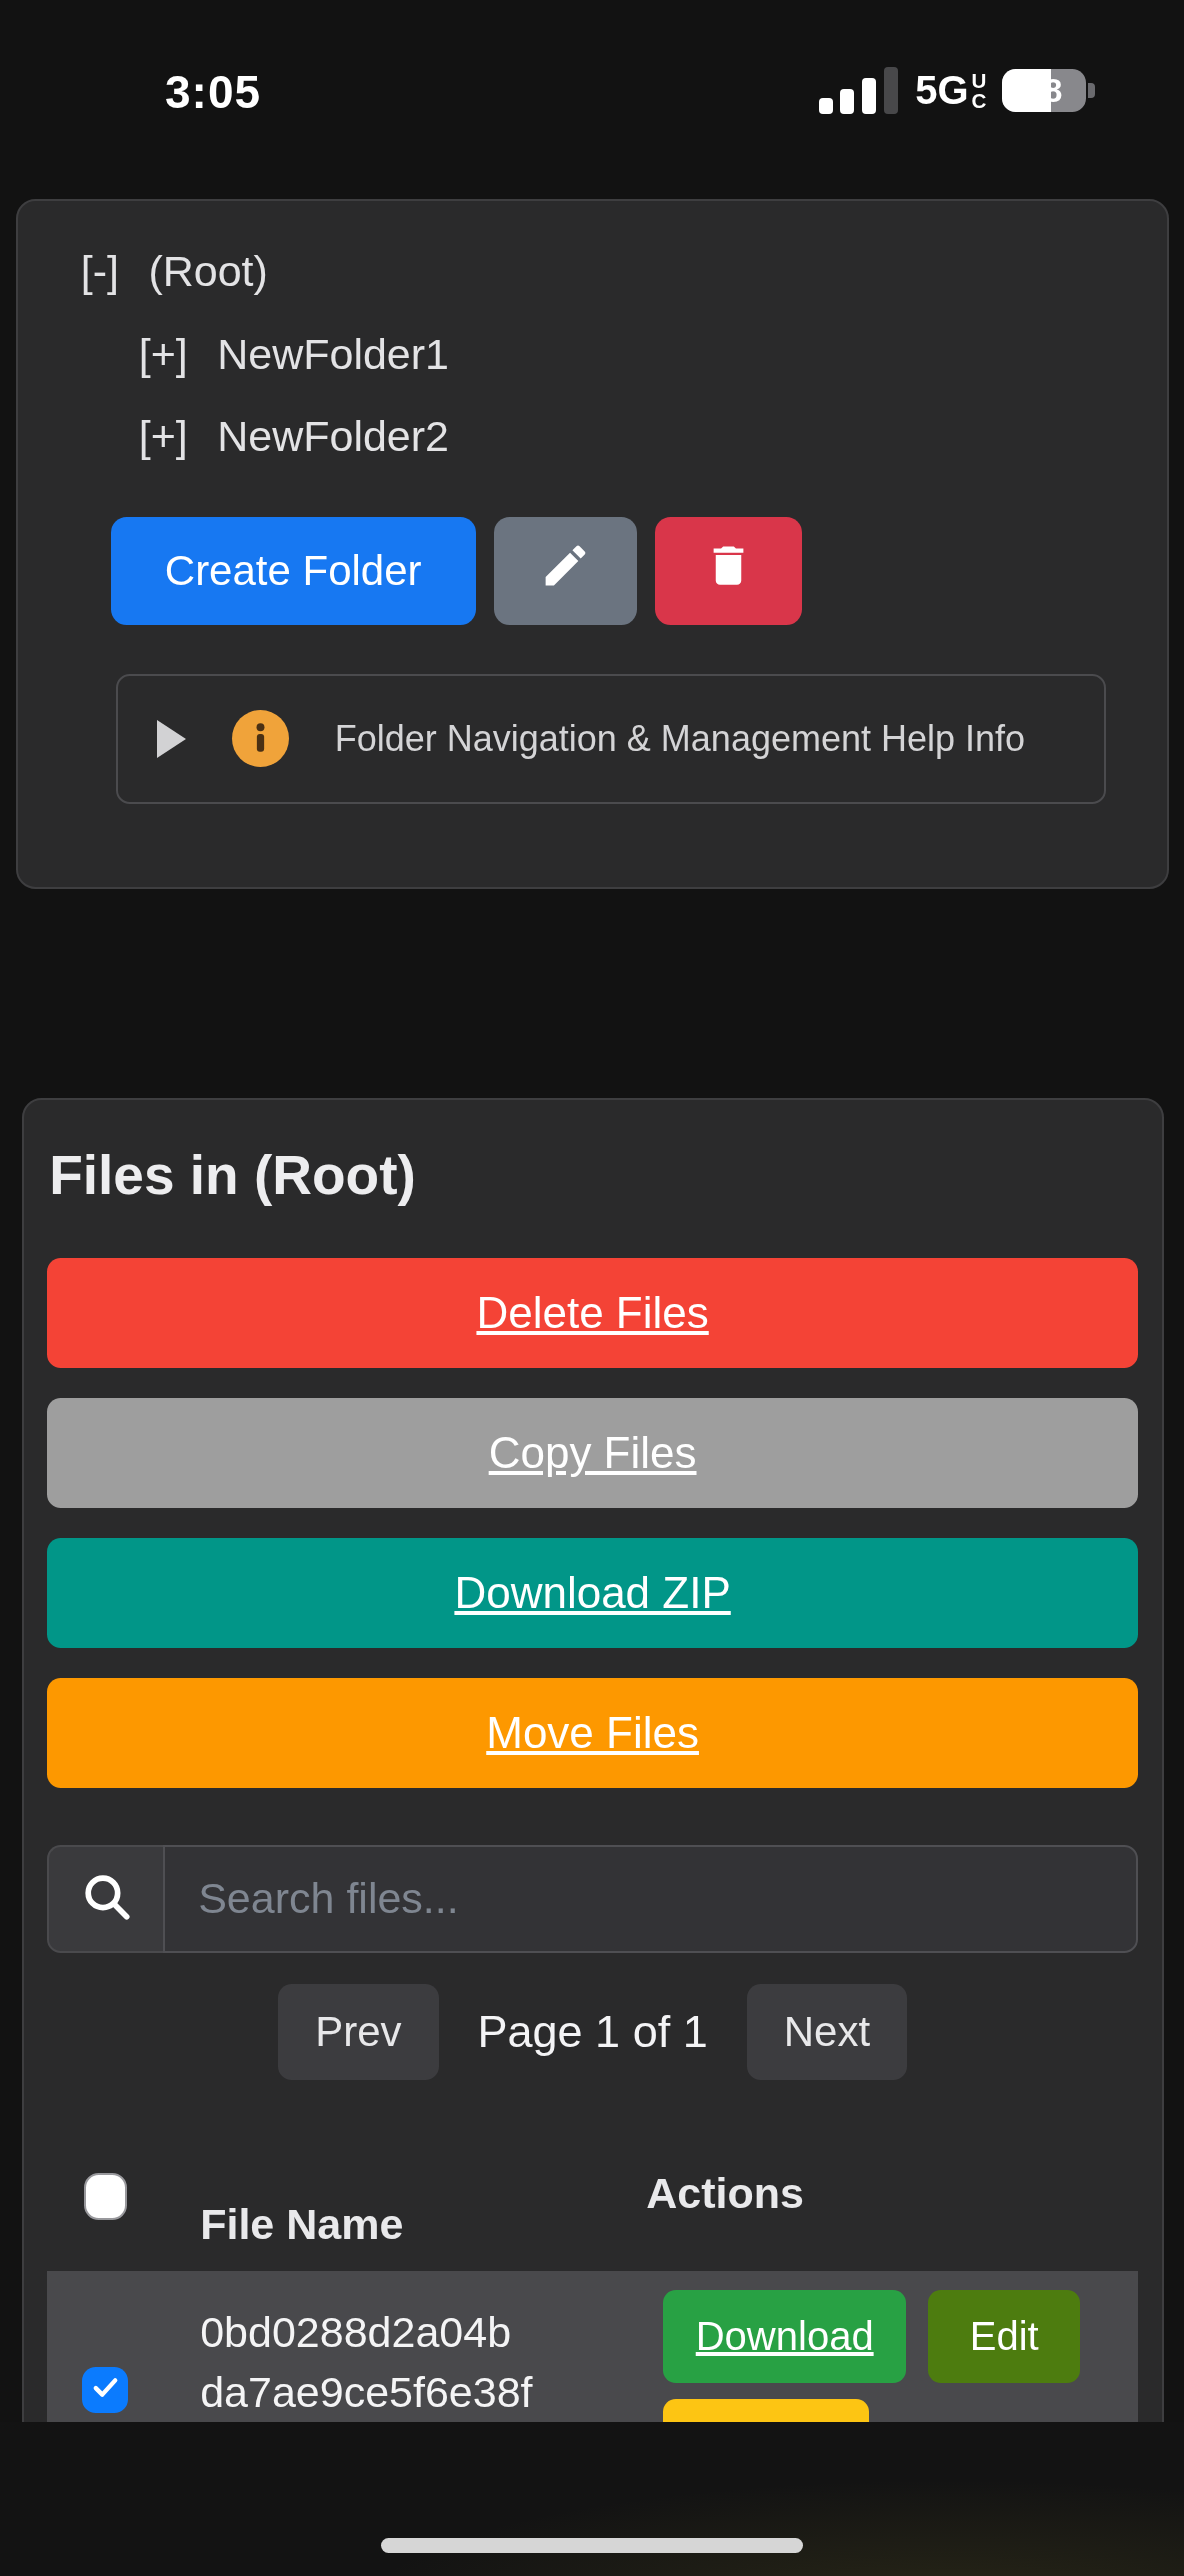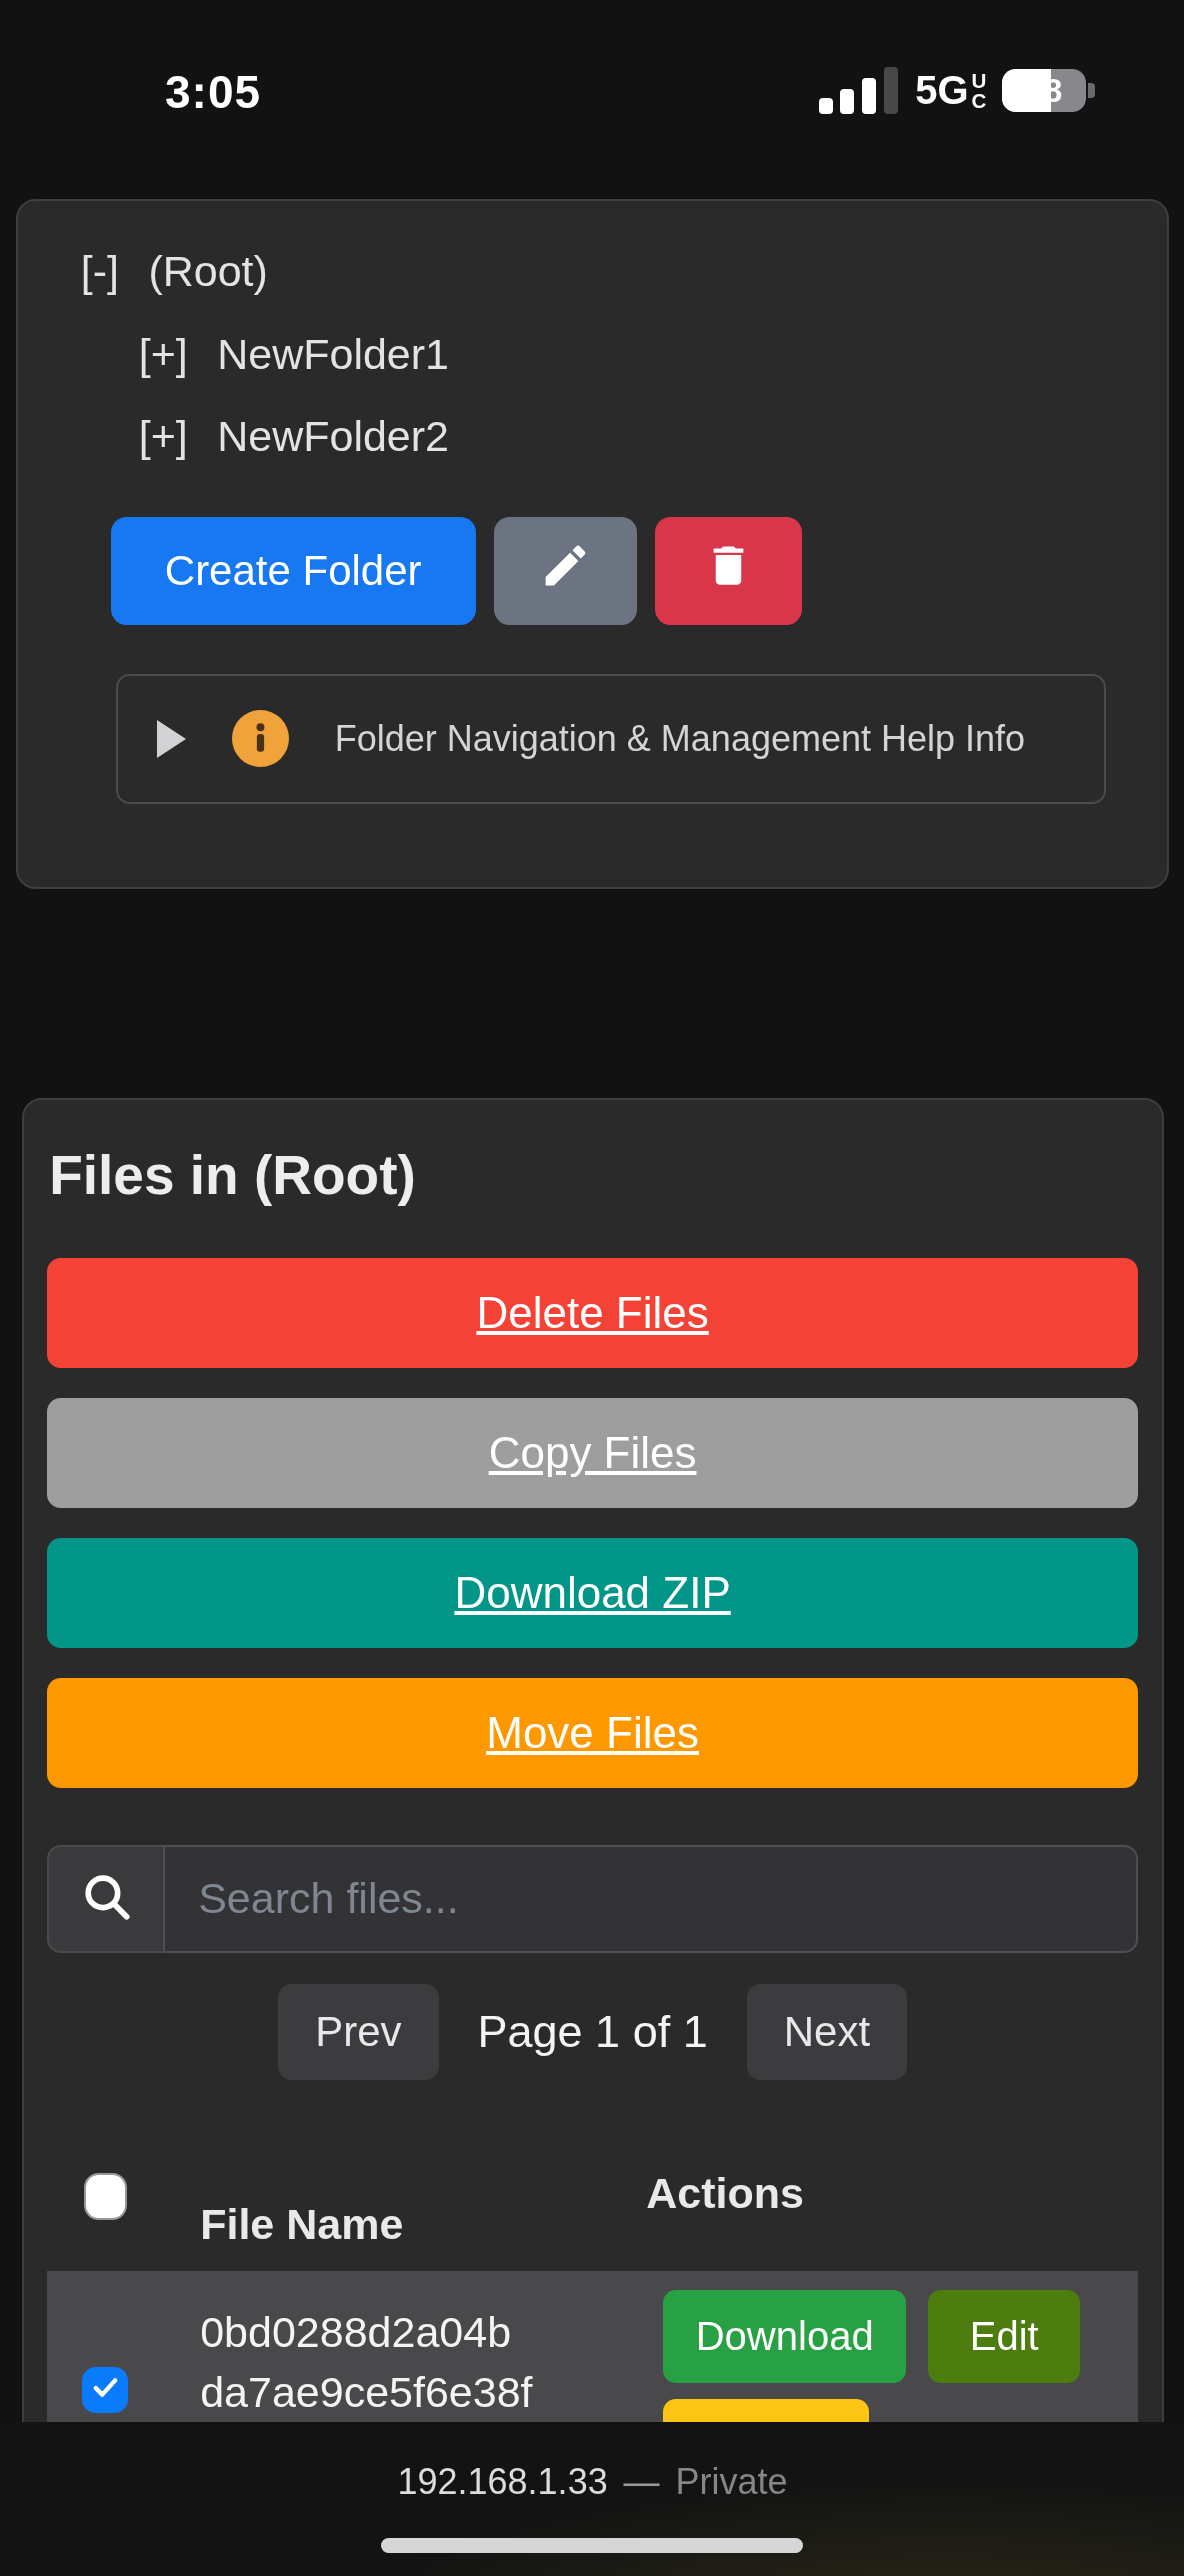--- a/index.html
+++ b/index.html
@@ -58,21 +58,21 @@
   .page-label{font-size:45px;color:#f4f4f6;}
   .table-header{position:relative;height:94px;margin-top:83px;}
   .th-checkbox{position:absolute;left:37px;top:9.8px;width:43px;height:47px;background:#fff;border:2.9px solid #98989c;border-radius:14.7px;box-sizing:border-box;cursor:pointer;}
   .th-filename{position:absolute;left:153px;top:37px;font-size:43px;font-weight:700;color:#e9e9eb;}
   .th-actions{position:absolute;left:599px;top:5.9px;font-size:43px;font-weight:700;color:#e9e9eb;}
   .file-row{position:relative;margin-top:13.8px;height:295px;background:#49494c;}
   .row-checkbox{position:absolute;left:35px;top:96px;width:46px;height:46px;background:#0b7bfe;border-radius:13.8px;
     display:flex;align-items:center;justify-content:center;cursor:pointer;}
   .row-filename{position:absolute;left:153px;top:31px;font-size:43px;color:#f4f4f5;line-height:60px;}
   .rbtn{position:absolute;border:none;border-radius:12.8px;font-size:40px;color:#fff;font-family:inherit;height:93px;cursor:pointer;}
-  .btn-download{left:616px;top:19.6px;width:243px;background:#28a144;}
+  .btn-download{left:616px;top:19.6px;width:243px;background:#28a144;text-decoration:underline;}
   .btn-edit{left:881px;top:19.6px;width:152px;background:#4d7c0f;}
   .btn-yellow{left:616px;top:128px;width:206px;background:#fdc513;}
   
   .browser-bar{position:absolute;left:0;top:2422px;width:1185px;height:154px;
     background:radial-gradient(90% 150% at 80% 120%, rgba(150,140,45,0.16), rgba(0,0,0,0) 55%),#131313;}
   .url-line{position:absolute;left:0;top:39px;width:100%;text-align:center;font-size:36px;color:#dcdcde;}
   .url-sep{color:#9a9a9e;margin:0 5.9px;}
   .url-privacy{color:#85858a;}
   .home-indicator{position:absolute;left:381px;top:116px;width:422px;height:14.7px;border-radius:7.9px;background:#d6d6d6;cursor:pointer;}
 </style>
@@ -193,22 +193,17 @@
         <div>0bd0288d2a04b</div>
         <div>da7ae9ce5f6e38f</div>
       </div>
       <button class="rbtn btn-download">Download</button>
       <button class="rbtn btn-edit">Edit</button>
       <button class="rbtn btn-yellow"></button>
     </div>
   </div>
 
   <div class="browser-bar">
-    <div class="url-line">
-      <span>192.168.1.33</span>
-      <span class="url-sep">—</span>
-      <span class="url-privacy">Private</span>
-    </div>
     <div class="home-indicator"></div>
   </div>
 
 </div>
 
 
 </body></html>

